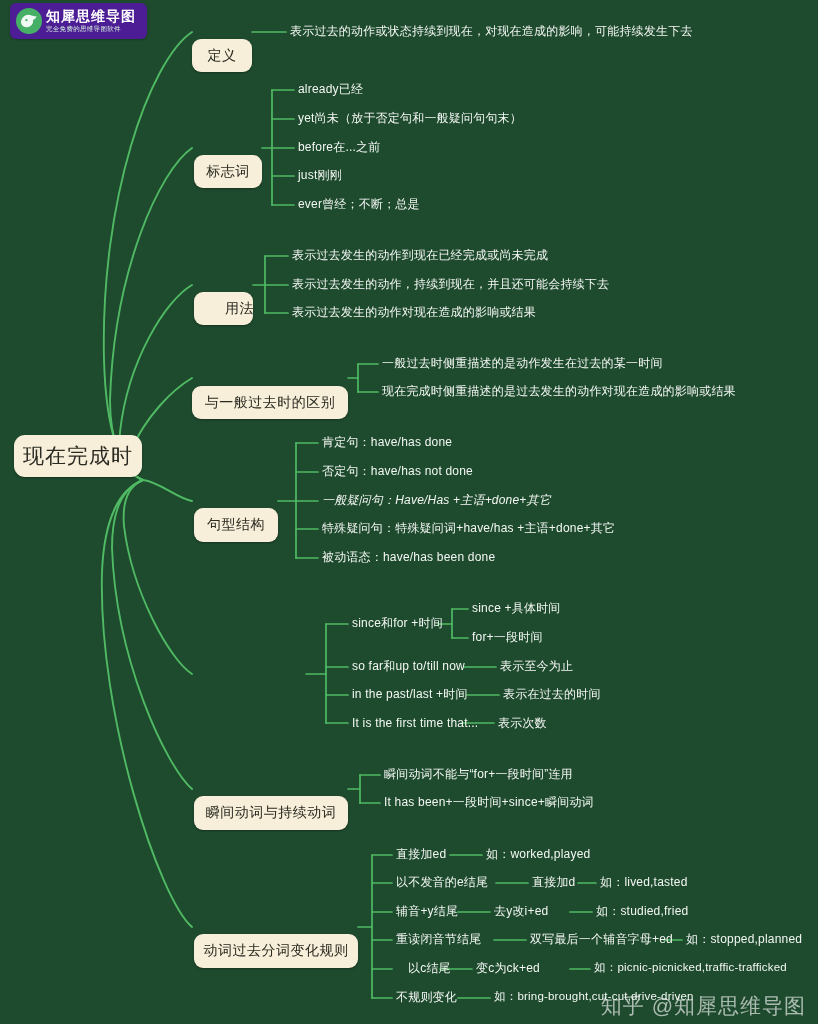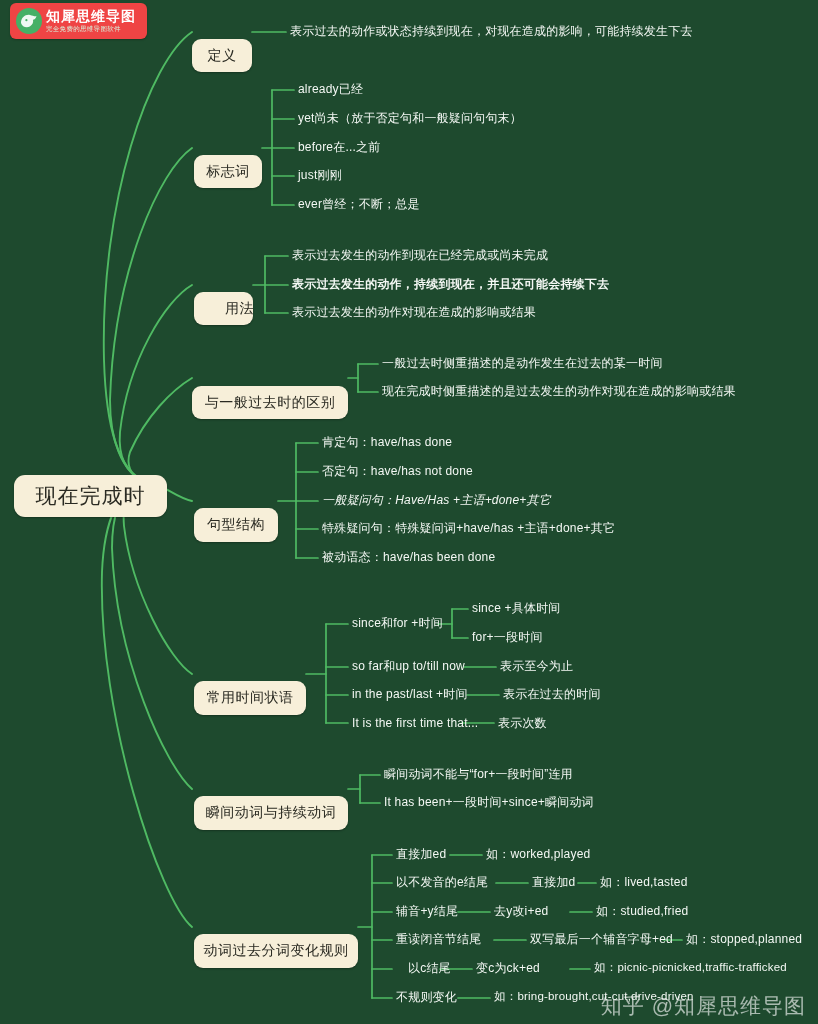--- a/index.html
+++ b/index.html
@@ -11,21 +11,21 @@
     position:relative;
     color:#f2f7f2;
   }
   #canvas{position:absolute;left:0;top:0;width:818px;height:1024px;}
   svg.links{position:absolute;left:0;top:0;width:818px;height:1024px;pointer-events:none;}
 
   
   .logo{
     position:absolute;left:10px;top:3px;
     width:137px;height:36px;
-    background:#ef4444;
+    background:#4c1d95;
     border-radius:6px;
     display:flex;align-items:center;
     box-shadow:0 1px 2px rgba(0,0,0,.25);
   }
   .logo .mark{
     width:26px;height:26px;margin-left:6px;margin-right:4px;
     border-radius:50%;
     background:#46b066;
     display:flex;align-items:center;justify-content:center;
     flex:0 0 auto;
@@ -180,48 +180,47 @@
         <path d="M2 11 C2 5,7 2,11 3 C14 3.6,16 5,17.5 4 C17 6.5,15.5 7.6,14 7.8 C14.6 10,13.6 13,10.8 14.6 C7.4 16.4,3 14.8,2 11 Z" fill="#ffffff" opacity="0.92"></path>
         <circle cx="7.4" cy="8.2" r="1.1" fill="#46b066"></circle>
       </svg>
     </span>
     <span class="txt">
       <span class="t1">知犀思维导图</span>
       <span class="t2">完全免费的思维导图软件</span>
     </span>
   </div>
 
-  <div class="node root" style="left:14px;top:475px;width:153px;height:42px;">现在完成时</div>
+  <div class="node root" style="left:14px;top:435px;width:128px;height:42px;">现在完成时</div>
 
   <div class="node lvl1" style="left:192px;top:15px;width:60px;height:33px;">定义</div>
 
   <div class="node lvl1" style="left:194px;top:131px;width:68px;height:33px;">标志词</div>
 
   <div class="node lvl1" style="left:194px;top:268px;width:59px;height:33px;padding-left:44px;">用法</div>
 
   <div class="node lvl1" style="left:192px;top:362px;width:156px;height:33px;">与一般过去时的区别</div>
 
   <div class="node lvl1" style="left:194px;top:484px;width:84px;height:34px;">句型结构</div>
 
-  <div class="node lvl1" style="left:194px;top:657px;width:112px;height:34px;">常用时间状语</div>
 
   <div class="node lvl1" style="left:194px;top:910px;width:164px;height:34px;">动词过去分词变化规则</div>
 
   <div class="node lvl1" style="left:194px;top:772px;width:154px;height:34px;">瞬间动词与持续动词</div>
 
   <div class="leaf" style="left:290px;top:25px;">表示过去的动作或状态持续到现在，对现在造成的影响，可能持续发生下去</div>
 
   <div class="leaf" style="left:298px;top:83px;">already已经</div>
   <div class="leaf" style="left:298px;top:112px;">yet尚未（放于否定句和一般疑问句句末）</div>
   <div class="leaf" style="left:298px;top:141px;">before在...之前</div>
   <div class="leaf" style="left:298px;top:169px;">just刚刚</div>
   <div class="leaf" style="left:298px;top:198px;">ever曾经；不断；总是</div>
 
   <div class="leaf" style="left:292px;top:249px;">表示过去发生的动作到现在已经完成或尚未完成</div>
-  <div class="leaf" style="left:292px;top:278px;font-weight:bold;">表示过去发生的动作，持续到现在，并且还可能会持续下去</div>
+  <div class="leaf" style="left:292px;top:278px;">表示过去发生的动作，持续到现在，并且还可能会持续下去</div>
   <div class="leaf" style="left:292px;top:306px;">表示过去发生的动作对现在造成的影响或结果</div>
 
   <div class="leaf" style="left:382px;top:357px;">一般过去时侧重描述的是动作发生在过去的某一时间</div>
   <div class="leaf" style="left:382px;top:385px;">现在完成时侧重描述的是过去发生的动作对现在造成的影响或结果</div>
 
   <div class="leaf" style="left:322px;top:436px;">肯定句：have/has done</div>
   <div class="leaf" style="left:322px;top:465px;">否定句：have/has not done</div>
   <div class="leaf" style="left:322px;top:494px;font-style:italic;">一般疑问句：Have/Has +主语+done+其它</div>
   <div class="leaf" style="left:322px;top:522px;">特殊疑问句：特殊疑问词+have/has +主语+done+其它</div>
   <div class="leaf" style="left:322px;top:551px;">被动语态：have/has been done</div>

